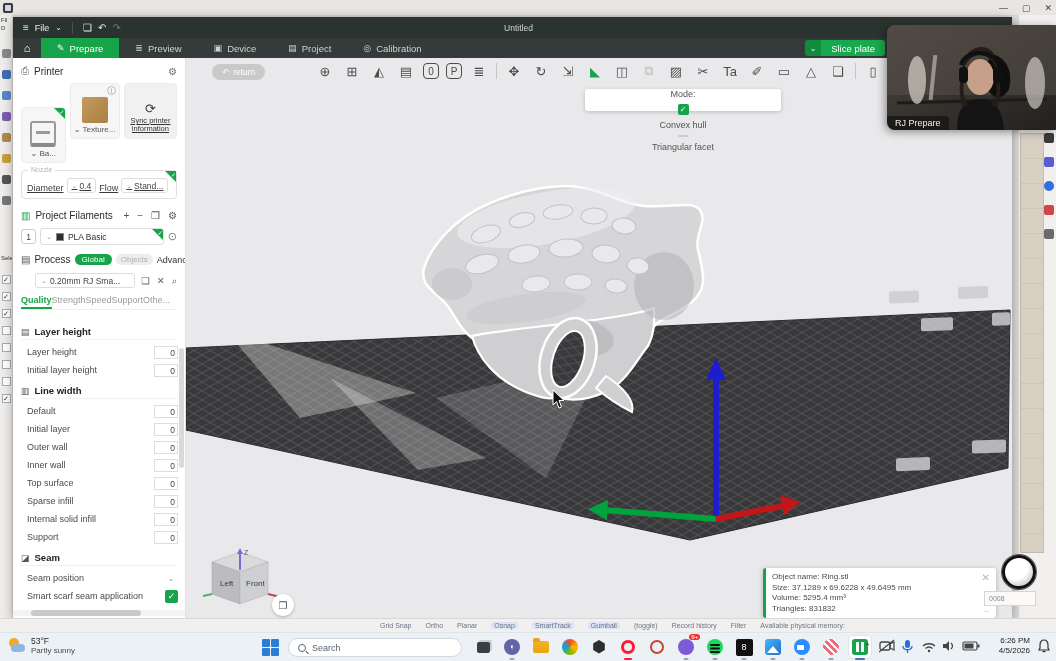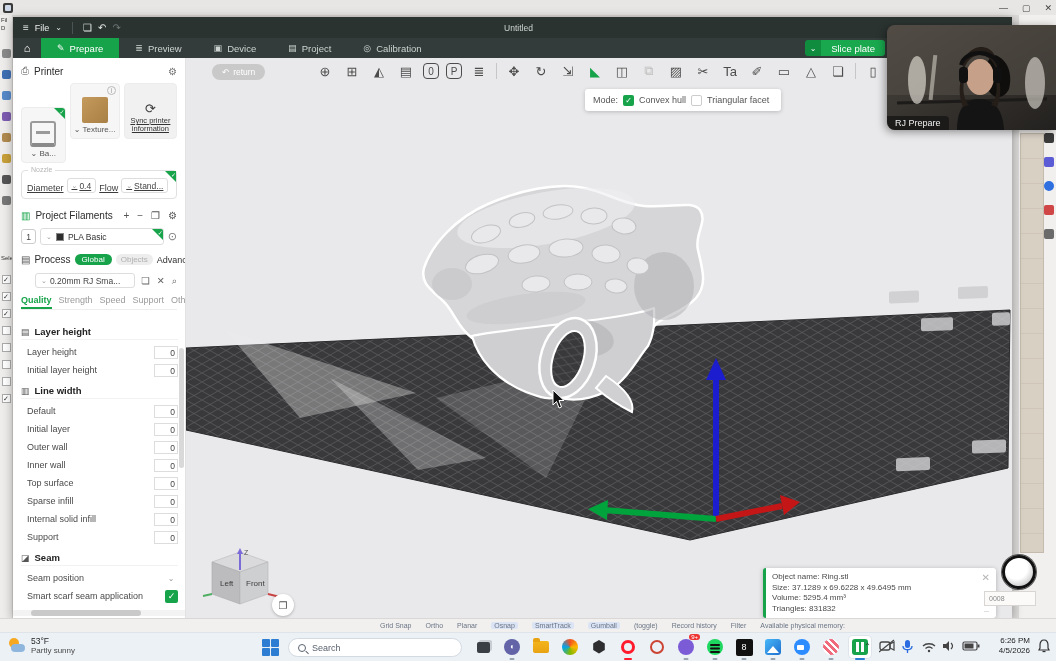--- a/index.html
+++ b/index.html
@@ -95,21 +95,21 @@
   .pill.global { background:#17a34a; color:#fff; }
   .pill.objects { background:#ededed; color:#b0b0b0; padding:1px 5px; }
   .adv-label { font-size:9px; color:#333; }
   .toggle { width:21px; height:11px; background:#17a34a; border-radius:6px; position:relative; }
   .toggle:after { content:""; position:absolute; right:1px; top:1px; width:9px; height:9px; border-radius:50%; background:#fff; }
 
   .preset-row { display:flex; align-items:center; gap:6px; margin-top:8px; padding-left:14px; }
   .preset-select { display:flex; align-items:center; gap:3px; border:1px solid #ddd; border-radius:3px; height:15px; padding:0 5px; font-size:8.5px; color:#444; width:104px; overflow:hidden; white-space:nowrap; }
   .preset-icons { display:flex; gap:7px; color:#666; font-size:9.5px; }
 
-  .ptabs { display:flex; gap:7px; margin-top:7px; border-bottom:1px solid #eee; padding-bottom:3px; font-size:9px; color:#9a9a9a; white-space:nowrap; }
+  .ptabs { display:flex; margin-top:7px; border-bottom:1px solid #eee; padding-bottom:3px; font-size:9px; color:#9a9a9a; white-space:nowrap; }
   .ptabs .pt.active { color:#17a34a; font-weight:bold; border-bottom:2px solid #17a34a; padding-bottom:2px; margin-bottom:-3px; }
 
   .params { position:absolute; left:0; top:258px; bottom:10px; width:173px; overflow:hidden; padding:4px 8px 0 8px; }
   .sec-head { display:flex; align-items:center; gap:5px; font-size:9.5px; font-weight:bold; color:#222; margin:6px 0 3px 0; border-bottom:1px solid #f2f2f2; padding-bottom:2px; }
   .sec-head .sh-icon { font-size:9px; color:#555; font-weight:normal; }
   .prow { display:flex; align-items:center; justify-content:space-between; height:18px; padding-left:6px; }
   .plabel { color:#4a4a4a; font-size:9px; }
   .pval { width:24px; height:13px; border:1px solid #ddd; background:#fff; font-size:8.5px; color:#444; text-align:right; padding:0 2px; line-height:12px; }
   .pchev { font-size:8px; color:#999; width:14px; text-align:center; }
   .pcheck { width:13px; height:13px; background:#17a34a; border-radius:2px; color:#fff; font-size:9px; line-height:13px; text-align:center; }
@@ -121,21 +121,21 @@
   
   .viewport { position:absolute; left:173px; top:41px; width:826px; height:560px; background:#e9e9eb; overflow:hidden; }
   .vp-scene { position:absolute; left:0; top:0; }
   .return-btn { position:absolute; left:26px; top:6px; height:16px; border-radius:8px; background:#c9c9c9; color:#fff; font-size:8.5px; display:flex; align-items:center; gap:4px; padding:0 10px; z-index:3; }
   .vp-toolbar { position:absolute; left:0; top:3px; width:826px; display:flex; justify-content:center; gap:7px; align-items:center; z-index:3; }
   .tbi { width:20px; height:20px; display:flex; align-items:center; justify-content:center; font-size:13px; color:#4c4c4c; }
   .tbi.boxed { font-size:10px; border:1.5px solid #4c4c4c; border-radius:4px; width:16px; height:16px; }
   .tbi.active { color:#17a34a; }
   .tbi.dim { color:#c0c0c0; }
   .tbi.sep { width:1px; height:16px; background:#c6c6c6; }
-  .mode-popup { position:absolute; left:399px; top:31px; width:196px; height:22px; background:#fff; border-radius:3px; box-shadow:0 1px 4px rgba(0,0,0,.2); display:flex; align-items:center; gap:5px; padding:0 8px; font-size:9px; color:#555; z-index:4; }
+  .mode-popup { position:absolute; left:399px; top:31px; width:196px; height:22px; background:#fff; border-radius:3px; box-shadow:0 1px 4px rgba(0,0,0,.2); display:flex; align-items:center; gap:5px; padding:0 8px; font-size:9px; color:#555; z-index:4;flex-direction:column; }
   .cb { width:11px; height:11px; border-radius:2px; }
   .cb.on { background:#17a34a; color:#fff; font-size:8px; line-height:11px; text-align:center; }
   .cb.off { background:#fff; border:1px solid #ccc; }
 
   .navcube { position:absolute; left:14px; top:488px; z-index:3; }
   .fit-btn { position:absolute; left:86px; top:536px; width:22px; height:22px; border-radius:50%; background:#fff; box-shadow:0 1px 3px rgba(0,0,0,.25); display:flex; align-items:center; justify-content:center; font-size:10px; color:#555; z-index:3; }
 
   .info-box { position:absolute; left:577px; top:510px; width:233px; height:50px; background:#fff; border-radius:3px; border-left:3px solid #17a34a; box-shadow:0 1px 5px rgba(0,0,0,.25); padding:4px 6px; z-index:5; }
   .info-box .il { font-size:8px; color:#4a4a4a; line-height:10.5px; white-space:nowrap; }
   .info-close { position:absolute; right:6px; top:4px; color:#b5b5b5; font-size:10px; }

